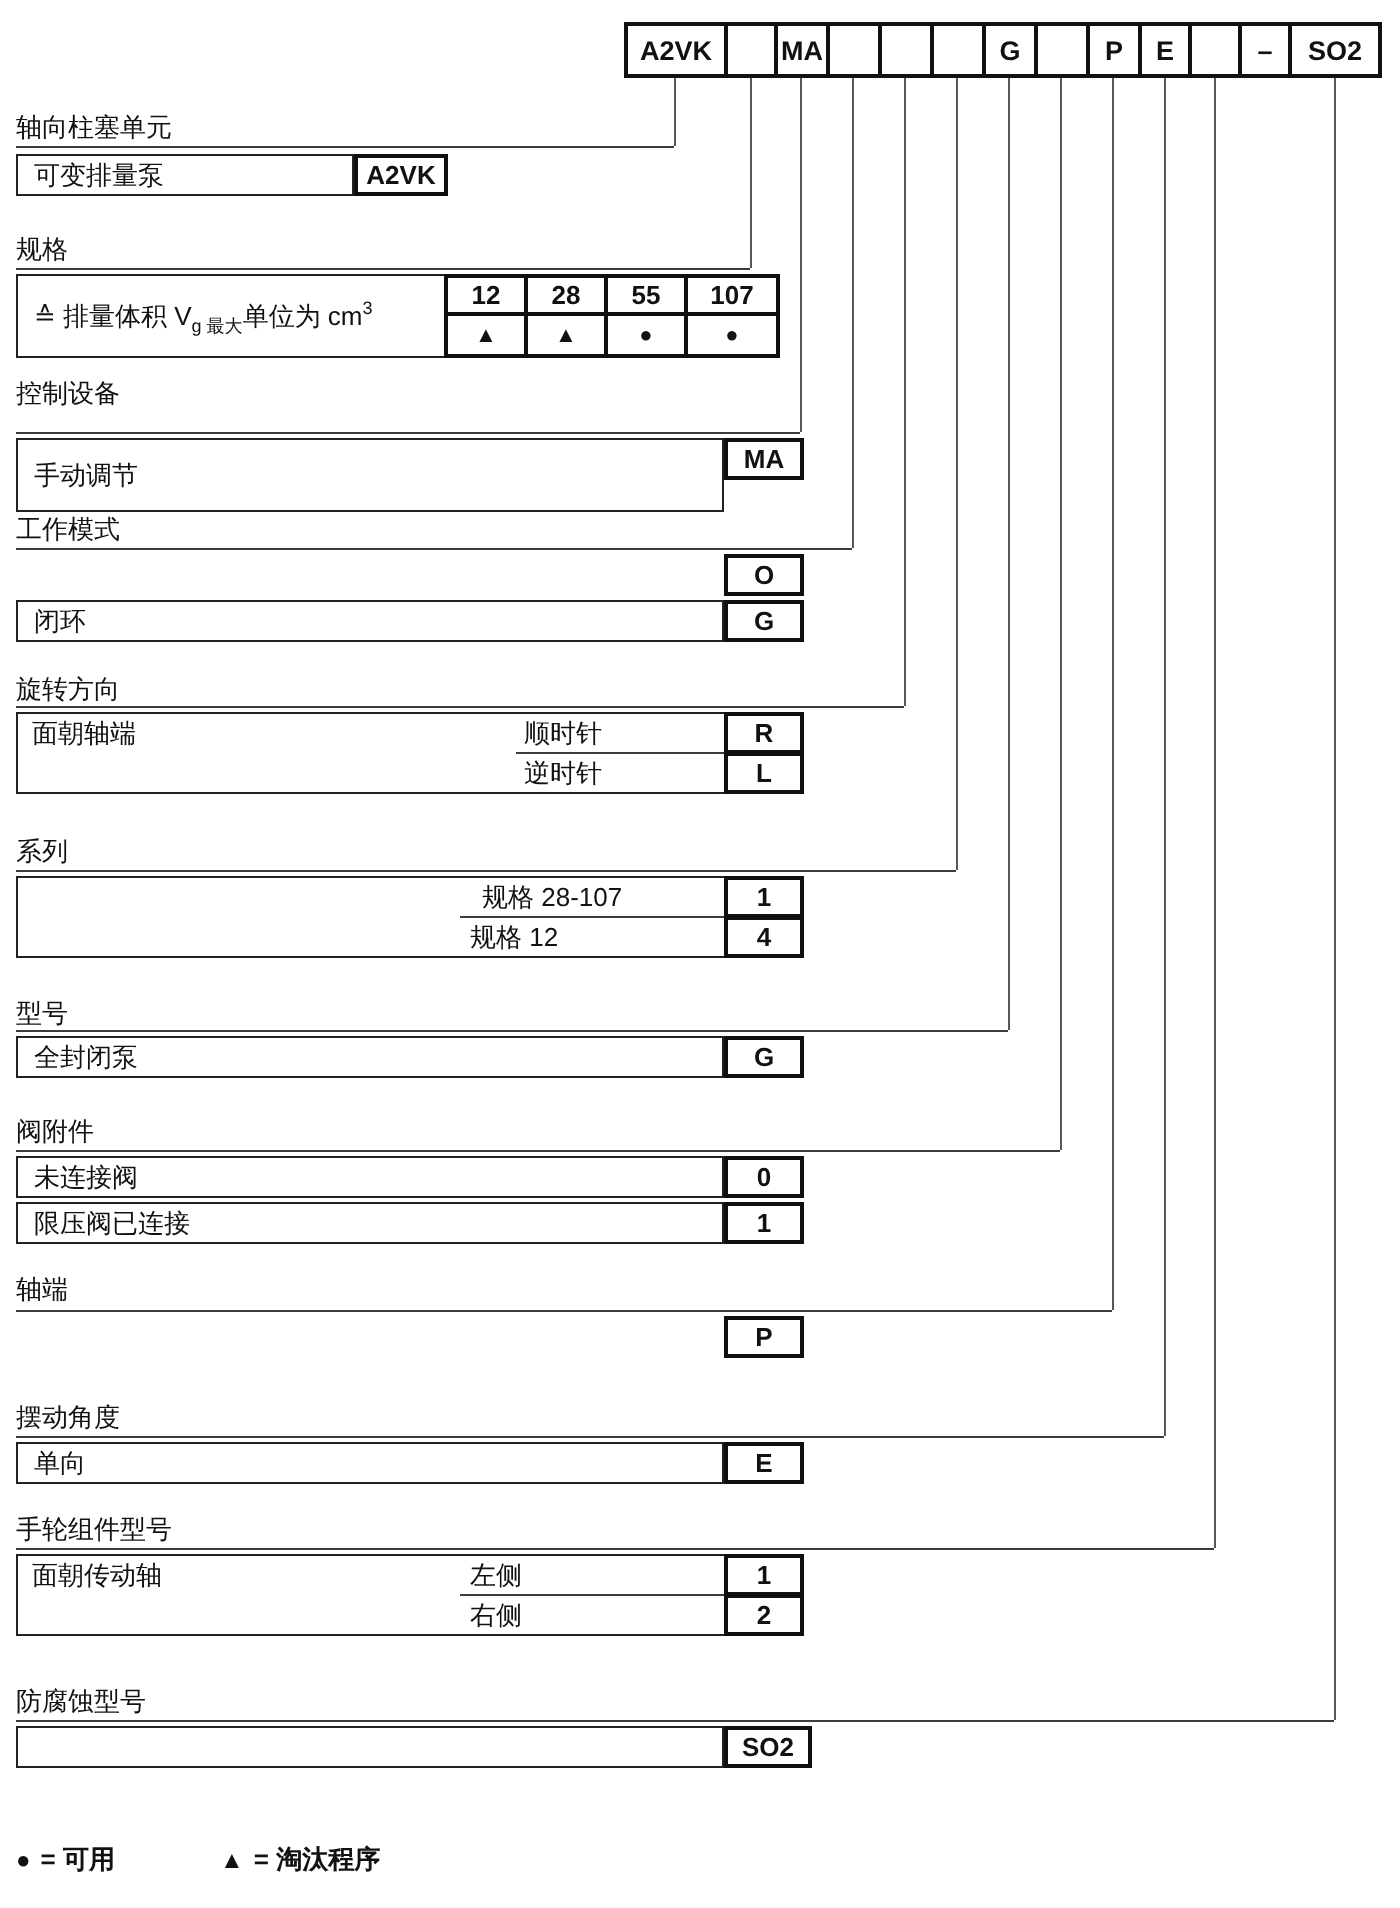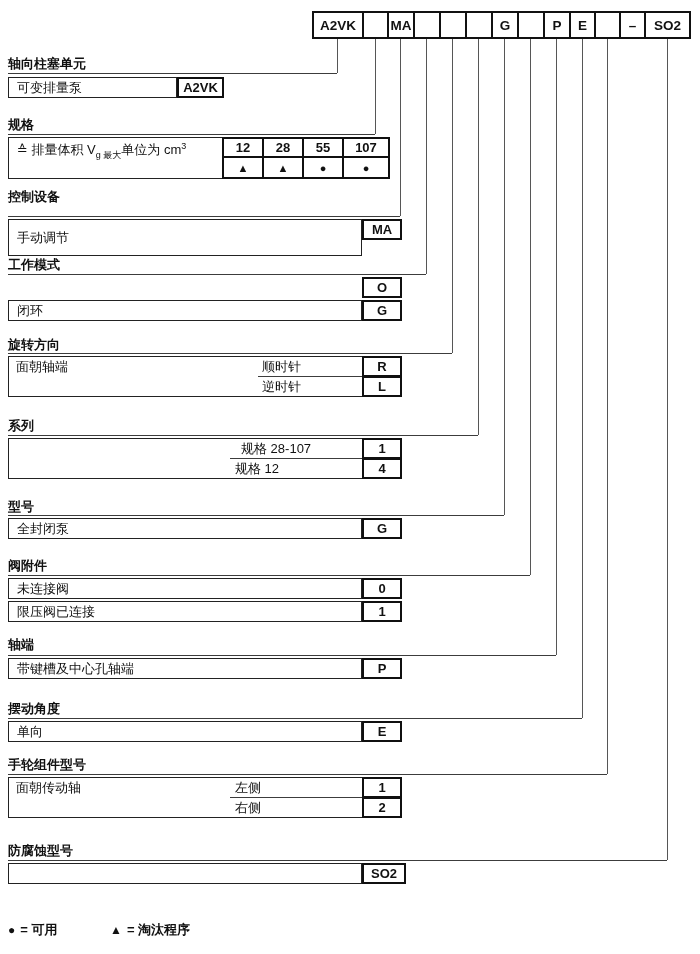--- a/index.html
+++ b/index.html
@@ -10,21 +10,21 @@
   
   .hdr{position:absolute;left:312px;top:11px;display:flex;border:2px solid #111;background:#fff;}
   .hdr-cell{height:24px;display:flex;align-items:center;justify-content:center;
     font-weight:bold;font-size:13.5px;border-left:2px solid #111;box-sizing:content-box;}
   .hdr-cell.first{border-left:none;}
   
   .vline{position:absolute;width:0;border-left:1.5px solid #565656;}
   .hline{position:absolute;height:0;border-top:1.5px solid #3c3c3c;}
   .divline{position:absolute;height:0;border-top:1.3px solid #3c3c3c;}
   
-  .heading{position:absolute;font-weight:bold;font-size:13px;line-height:15px;white-space:nowrap;}
+  .heading{position:absolute;font-weight:normal;font-size:13px;line-height:15px;white-space:nowrap;}
   .subtext{position:absolute;font-size:13px;line-height:21px;white-space:nowrap;}
   
   .labelbox{position:absolute;border:1.3px solid #222;background:#fff;font-size:13px;
     display:flex;align-items:center;padding-left:8px;box-sizing:border-box;white-space:nowrap;}
   .groupbox{position:absolute;border:1.3px solid #222;background:#fff;box-sizing:border-box;}
   .codebox{position:absolute;border:2px solid #101010;background:#fff;font-size:13px;font-weight:bold;
     display:flex;align-items:center;justify-content:center;box-sizing:border-box;}
   .symcell{font-size:11px;font-weight:normal;}
   .legend{position:absolute;display:flex;align-items:center;font-size:13px;font-weight:600;white-space:nowrap;}
   .legend .sym{margin-right:5px;font-size:12px;}
@@ -65,21 +65,21 @@
   <div class="vline" style="left:607px;top:39px;height:735px"></div>
   <div class="vline" style="left:667px;top:39px;height:821px"></div>
 
   <div class="heading" style="left:8px;top:56px">轴向柱塞单元</div>
   <div class="hline" style="left:8px;top:73px;width:329px"></div>
   <div class="labelbox" style="left:8px;top:77px;width:169px;height:21px">可变排量泵</div>
   <div class="codebox" style="left:177px;top:77px;width:47px;height:21px">A2VK</div>
 
   <div class="heading" style="left:8px;top:117px">规格</div>
   <div class="hline" style="left:8px;top:134px;width:367px"></div>
-  <div class="labelbox" style="left:8px;top:137px;width:246px;height:42px;align-items:flex-start;padding-top:3px">
+  <div class="labelbox" style="left:8px;top:137px;width:246px;height:42px;align-items:center;padding-top:3px">
     <span><span>≙ 排量体积 V</span><sub class="vg">g 最大</sub><span>单位为 cm</span><sup class="cm">3</sup></span>
   </div>
   <div class="codebox" style="left:222px;top:137px;width:42px;height:21px">12</div>
   <div class="codebox" style="left:262px;top:137px;width:42px;height:21px">28</div>
   <div class="codebox" style="left:302px;top:137px;width:42px;height:21px">55</div>
   <div class="codebox" style="left:342px;top:137px;width:48px;height:21px">107</div>
   <div class="codebox symcell" style="left:222px;top:156px;width:42px;height:23px">▲</div>
   <div class="codebox symcell" style="left:262px;top:156px;width:42px;height:23px">▲</div>
   <div class="codebox symcell" style="left:302px;top:156px;width:42px;height:23px">●</div>
   <div class="codebox symcell" style="left:342px;top:156px;width:48px;height:23px">●</div>
@@ -121,21 +121,20 @@
 
   <div class="heading" style="left:8px;top:558px">阀附件</div>
   <div class="hline" style="left:8px;top:575px;width:522px"></div>
   <div class="labelbox" style="left:8px;top:578px;width:354px;height:21px">未连接阀</div>
   <div class="codebox" style="left:362px;top:578px;width:40px;height:21px">0</div>
   <div class="labelbox" style="left:8px;top:601px;width:354px;height:21px">限压阀已连接</div>
   <div class="codebox" style="left:362px;top:601px;width:40px;height:21px">1</div>
 
   <div class="heading" style="left:8px;top:637px">轴端</div>
   <div class="hline" style="left:8px;top:655px;width:548px"></div>
-  <div class="labelbox" style="left:8px;top:658px;width:354px;height:21px">带键槽及中心孔轴端</div>
   <div class="codebox" style="left:362px;top:658px;width:40px;height:21px">P</div>
 
   <div class="heading" style="left:8px;top:701px">摆动角度</div>
   <div class="hline" style="left:8px;top:718px;width:574px"></div>
   <div class="labelbox" style="left:8px;top:721px;width:354px;height:21px">单向</div>
   <div class="codebox" style="left:362px;top:721px;width:40px;height:21px">E</div>
 
   <div class="heading" style="left:8px;top:757px">手轮组件型号</div>
   <div class="hline" style="left:8px;top:774px;width:599px"></div>
   <div class="groupbox" style="left:8px;top:777px;width:394px;height:41px"></div>

